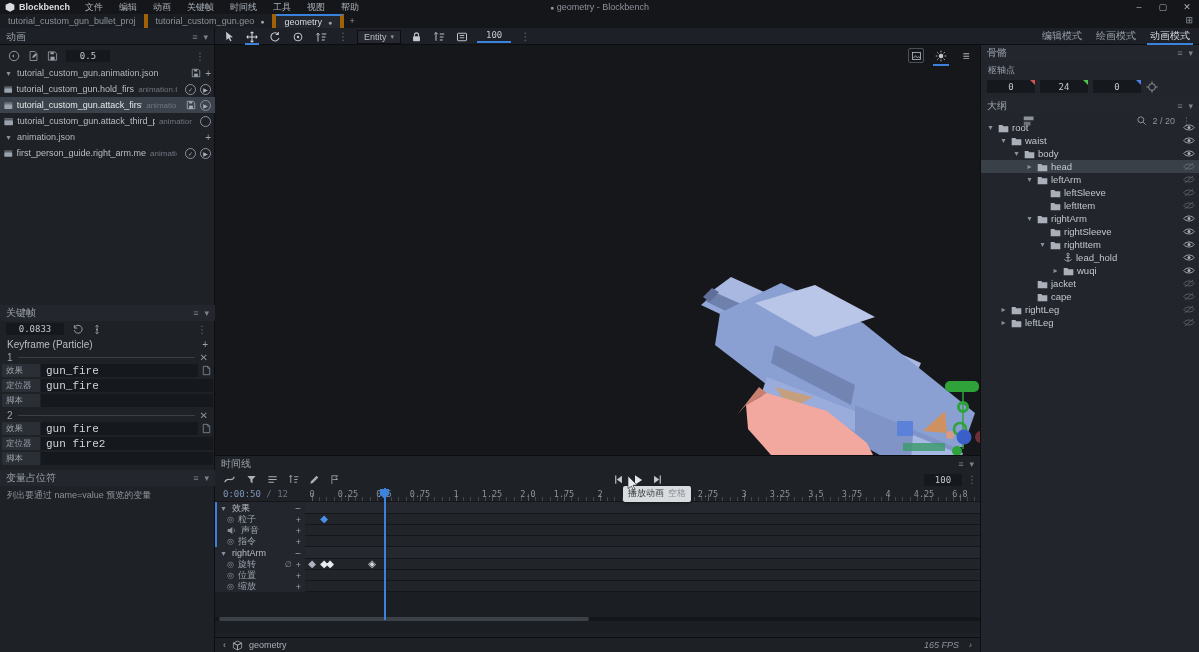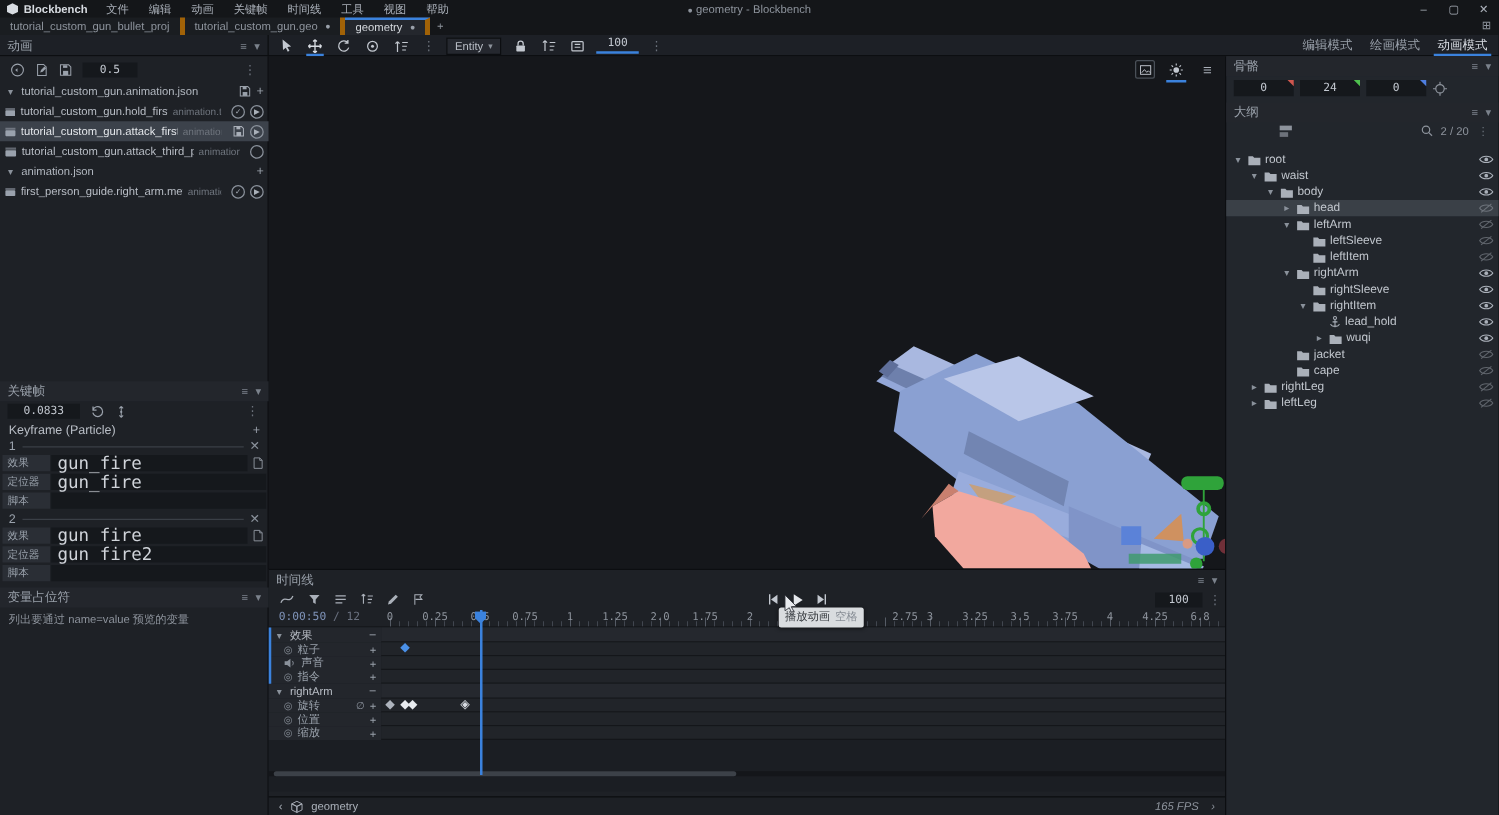--- a/index.html
+++ b/index.html
@@ -81,22 +81,22 @@
   .kf-panel { position:absolute; left:0; top:260px; width:215px; }
   .kf-tools { display:flex; align-items:center; gap:8px; height:16px; padding:0 6px; color:#9aa1ab; }
   .kf-time { width:58px; height:12px; background:#15181c; display:flex; align-items:center; justify-content:center;
              font-size:9px; color:#c3c8d0; }
   .kf-type { display:flex; align-items:center; height:14px; padding:0 7px; color:#b9bec6; }
   .kf-div { display:flex; align-items:center; gap:5px; height:12px; padding:0 7px; color:#9aa2ac; }
   .kf-div .line { flex:1; height:1px; background:#3a3f46; }
   .kf-field { display:flex; align-items:stretch; height:13px; margin:1px 0 2px; padding:0 2px; gap:1px; }
   .kf-label { width:38px; background:#2a2e35; color:#9aa2ac; font-size:8.5px; display:flex; align-items:center;
               padding-left:4px; flex:none; }
-  .kf-input { flex:1; background:#15181c; color:#d0d4da; font-size:14px; display:flex; align-items:center;
-              padding-left:5px; }
+  .kf-input { flex:1; background:#15181c; color:#d0d4da; font-size:11px; display:flex; align-items:center;
+              padding-left:5px;font-family:Liberation Mono, monospace; }
   .kf-doc { width:14px; display:flex; align-items:center; justify-content:center; color:#8d939c; }
 
   .var-panel { position:absolute; left:0; top:425px; width:215px; }
   .var-hint { padding:3px 7px; color:#8d939c; font-size:9px; }
 
   
   .pivot-label { padding:3px 7px 0; color:#9aa1ab; font-size:9px; }
   .pivot-row { display:flex; align-items:center; gap:5px; padding:3px 6px; }
   .pivot-in { width:48px; height:13px; background:#15181c; color:#c3c8d0; font-size:9px; display:flex;
               align-items:center; justify-content:center; position:relative; }
@@ -565,21 +565,21 @@
             <span class="r-label mono" style="left: 133px;">0.25</span>
             <span class="r-label mono" style="left: 169px;">0.5</span>
             <span class="r-label mono" style="left: 205px;">0.75</span>
             <span class="r-label mono" style="left: 241px;">1</span>
             <span class="r-label mono" style="left: 277px;">1.25</span>
             <span class="r-label mono" style="left: 313px;">2.0</span>
             <span class="r-label mono" style="left: 349px;">1.75</span>
             <span class="r-label mono" style="left: 385px;">2</span>
             <span class="r-label mono" style="left: 421px;">2.25</span>
             <span class="r-label mono" style="left: 457px;">2.5</span>
-            <span class="r-label mono" style="left: 493px; margin-left: 16px;">2.75</span>
+            <span class="r-label mono" style="left: 493px;">2.75</span>
             <span class="r-label mono" style="left: 529px;">3</span>
             <span class="r-label mono" style="left: 565px;">3.25</span>
             <span class="r-label mono" style="left: 601px;">3.5</span>
             <span class="r-label mono" style="left: 637px;">3.75</span>
             <span class="r-label mono" style="left: 673px;">4</span>
             <span class="r-label mono" style="left: 709px;">4.25</span>
             <span class="r-label mono" style="left: 745px;">6.8</span>
             <span class="r-label mono" style="left: 781px;">4.75</span>
           </div>
       </div>
@@ -675,20 +675,21 @@
     </div>
   </div>
 
   <div class="rightcol">
     <div class="p-hdr">
       <span>骨骼</span>
       <span class="hdr-sp"></span>
       <span class="hdr-ic">≡</span>
       <span class="hdr-ic">▾</span>
     </div>
+    <div class="pivot-label">枢轴点</div>
     <div class="pivot-row" id="pivotRow">
         <span class="pivot-in mono ax-x">0</span>
         <span class="pivot-in mono ax-y">24</span>
         <span class="pivot-in mono ax-z">0</span>
         <svg class="ic" viewBox="0 0 16 16" width="12" height="12" style="color:#8d939c">
           <circle cx="8" cy="8" r="4.5" stroke="currentColor" stroke-width="1.3" fill="none"></circle>
           <path d="M8 0.5 V3.5 M8 12.5 V15.5 M0.5 8 H3.5 M12.5 8 H15.5" stroke="currentColor" stroke-width="1.3"></path>
         </svg>
       </div>
 

